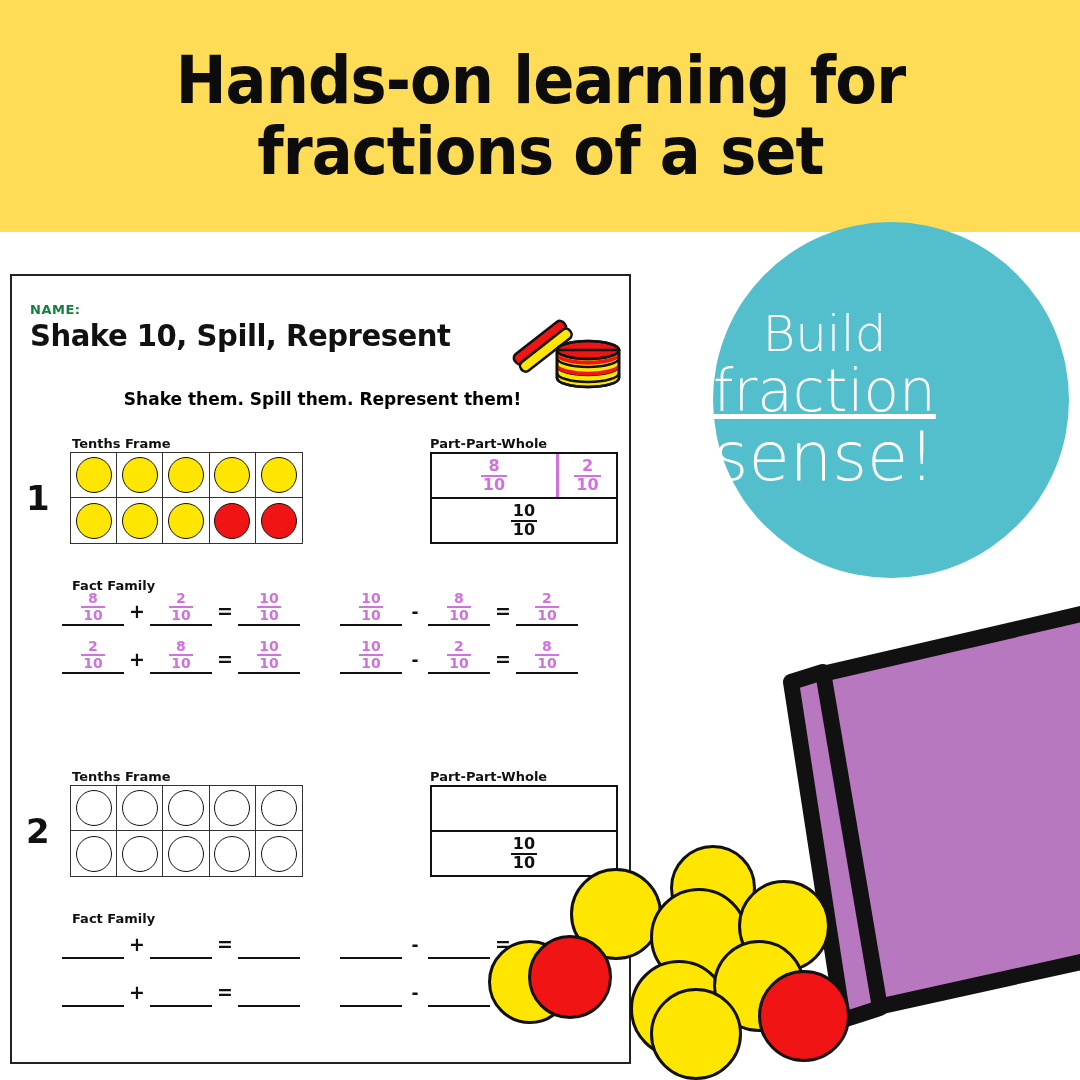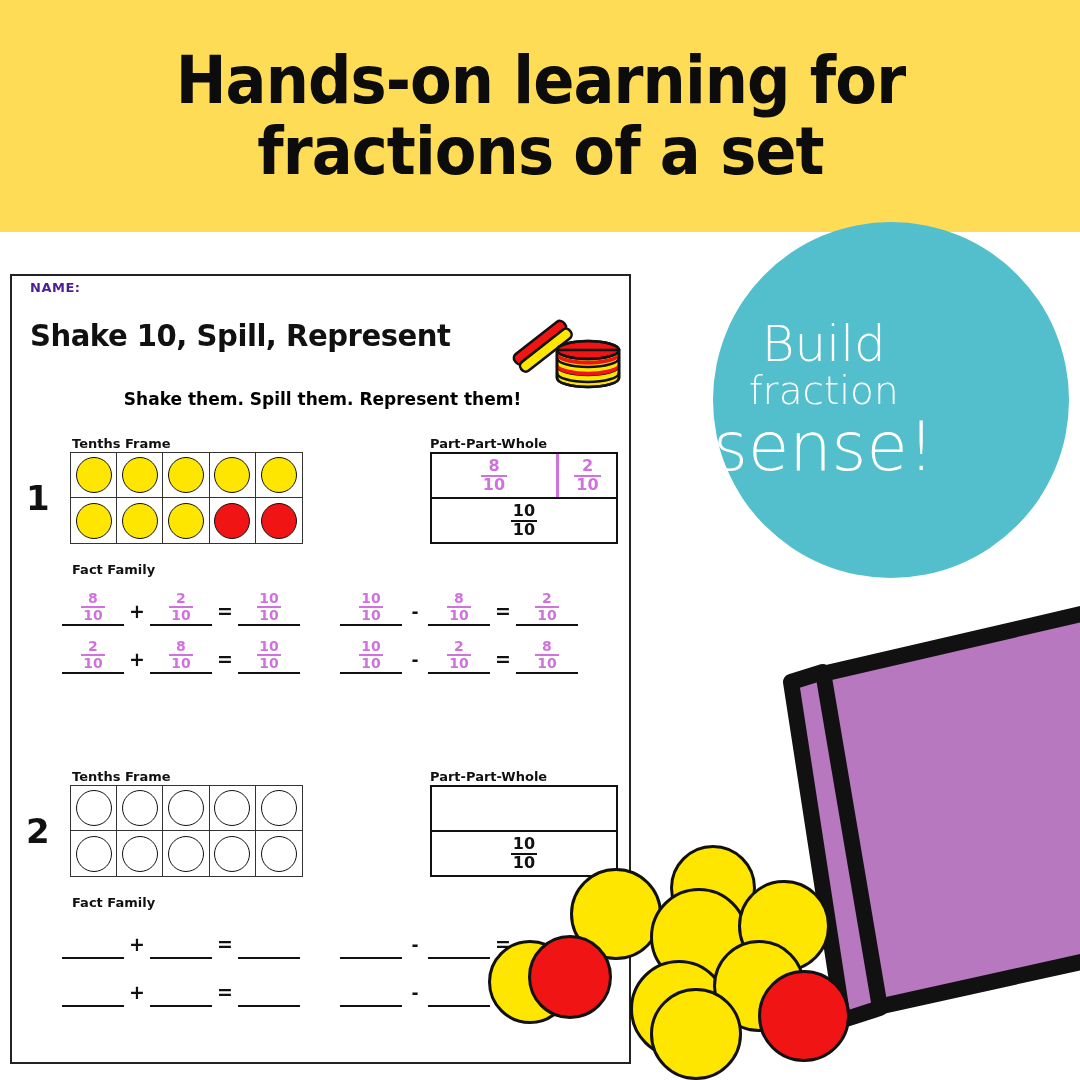--- a/index.html
+++ b/index.html
@@ -41,38 +41,38 @@
     color:#ffffff;
     font-family:"DejaVu Sans", sans-serif;
     font-weight:300;
     font-size:52px;
     line-height:1.05;
     text-align:center;
     letter-spacing:0px;
   }
   .badge-line{display:block;white-space:nowrap;}
   .badge-line.l1{font-size:50px;}
-  .badge-line.l2{font-size:39px;}
+  .badge-line.l2{font-size:58px;text-decoration:underline;}
   .badge-line.l3{font-size:67px;}
 
   
   .sheet{
     position:absolute;left:10px;top:274px;width:621px;height:790px;
     background:#ffffff;
     border:2px solid #222222;
     box-sizing:border-box;
     z-index:2;
   }
   .sheet-inner{position:relative;width:100%;height:100%;}
 
   .name-label{
-    position:absolute;left:18px;top:4px;
+    position:absolute;left:18px;top:26px;
     font-family:"DejaVu Sans", sans-serif;
     font-weight:bold;font-size:13px;letter-spacing:0.5px;
-    color:#4c1d95;
+    color:#15803d;
   }
 
   .ws-title{
     position:absolute;left:18px;top:42px;
     font-family:"DejaVu Sans", sans-serif;
     font-weight:bold;font-size:30px;letter-spacing:-0.5px;
     color:#111;
     transform:scaleX(0.97);transform-origin:left center;
   }
 
@@ -148,21 +148,21 @@
   
   .frac{display:inline-block;text-align:center;line-height:1;vertical-align:middle;}
   .frac .num{display:block;padding:0 2px;}
   .frac .den{display:block;padding:0 2px;border-top:2px solid currentColor;margin-top:1px;}
   .frac.purple{color:#cf72dd;}
   .frac.black{color:#111;}
   .frac.f16{font-size:16px;font-weight:bold;font-family:"DejaVu Sans", sans-serif;}
   .frac.f14{font-size:14px;font-weight:bold;font-family:"DejaVu Sans", sans-serif;}
 
   
-  .ff-label{left:60px;}
+  .ff-label{left:60px;margin-top:16px;}
   .ff-label.s1{top:126px;}
   .ff-label.s2{top:126px;}
   .ff-rows{position:absolute;left:50px;top:142px;width:560px;}
   .ff-row{
     display:flex;align-items:flex-end;height:48px;
   }
   .eq-group{display:flex;align-items:flex-end;}
   .slot{
     width:62px;border-bottom:2.5px solid #111;
     display:flex;align-items:flex-end;justify-content:center;

